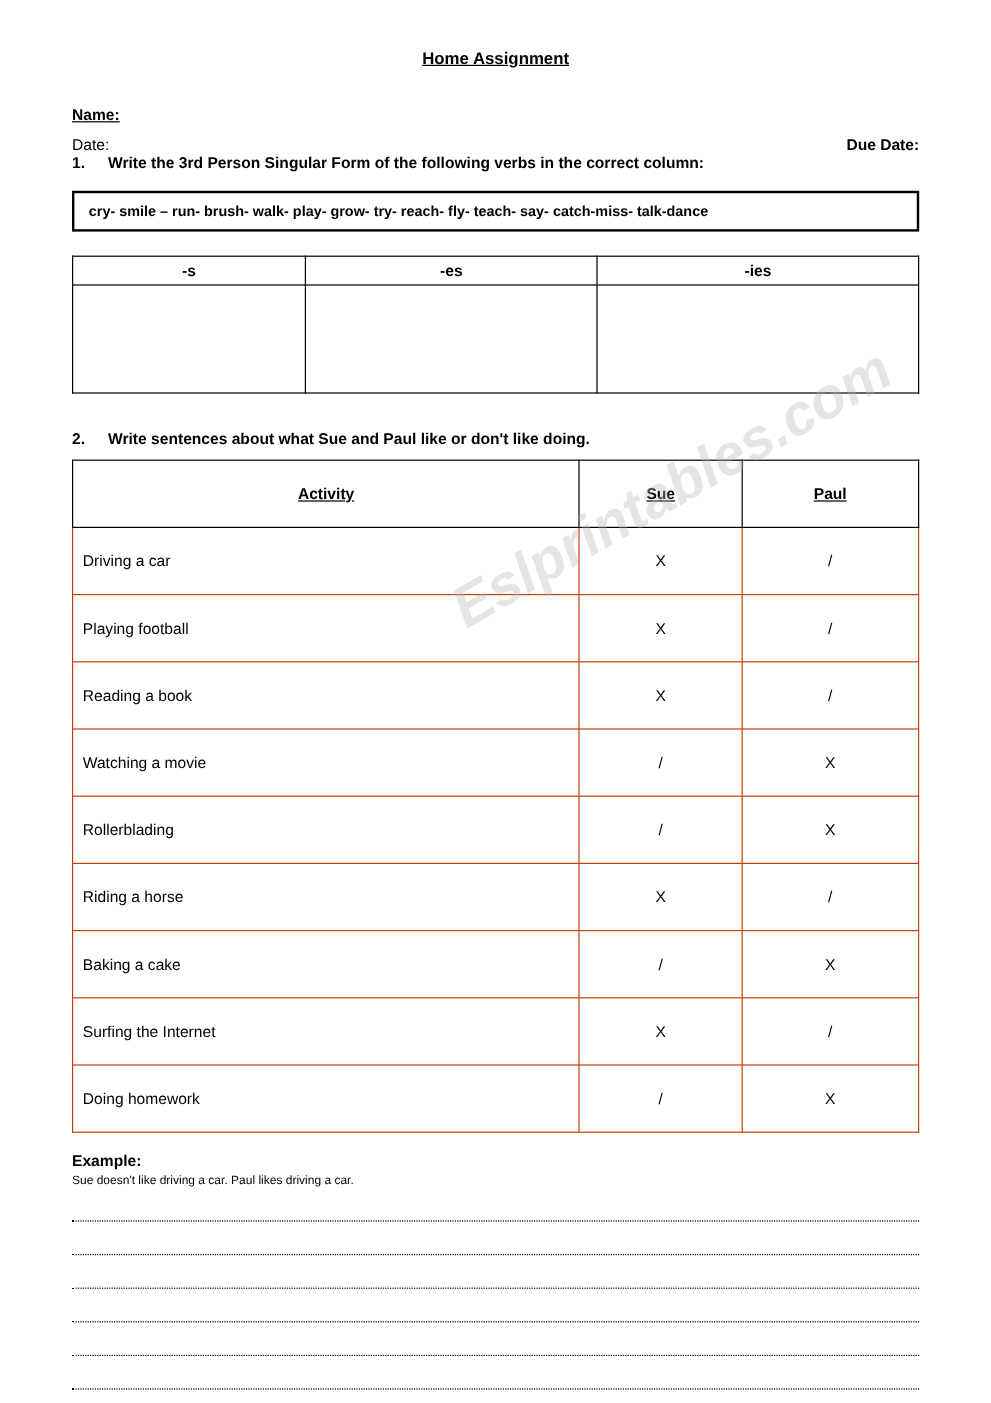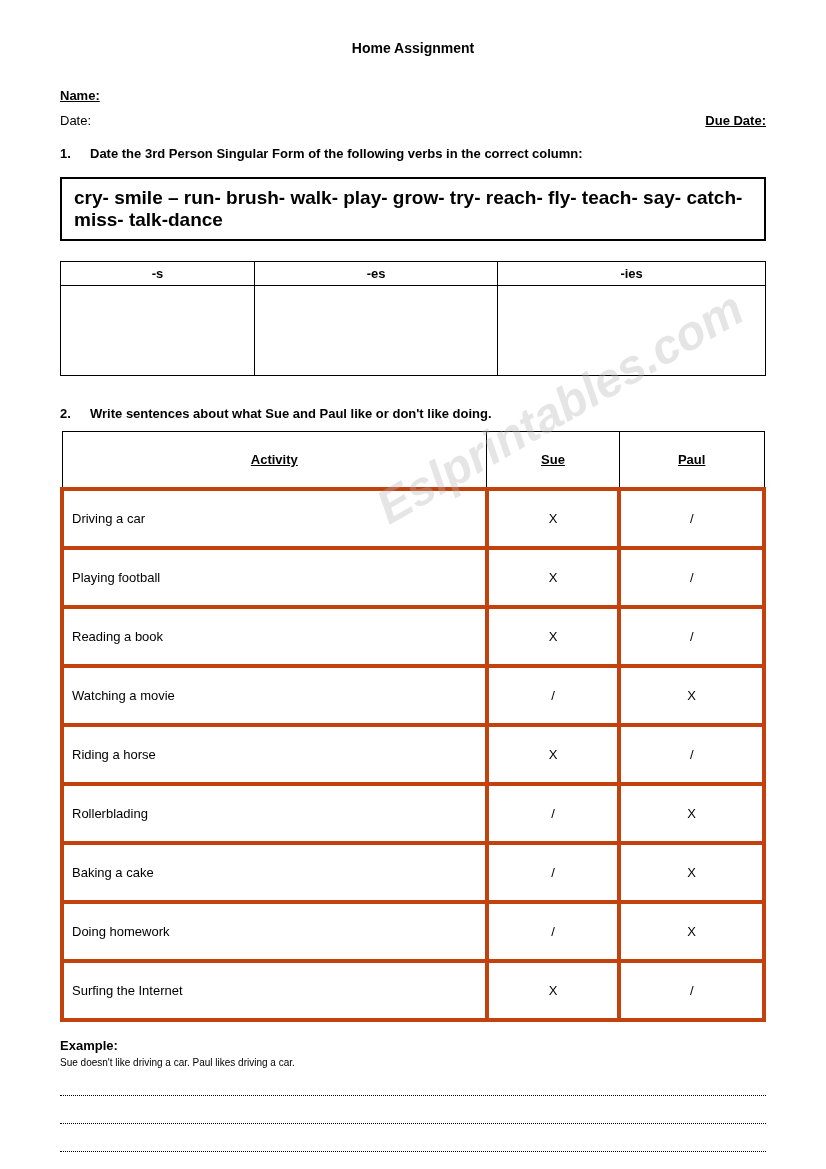--- a/index.html
+++ b/index.html
@@ -28,52 +28,51 @@
       transform: rotate(-30deg);
       font-style: italic;
       font-weight: bold;
       pointer-events: none;
       white-space: nowrap;
       z-index: 10;
     }
 
     .title {
       text-align: center;
+      text-decoration: underline;
       font-weight: bold;
       margin-bottom: 18px;
       font-size: 14px;
     }
 
     .name-line {
       margin-bottom: 10px;
       margin-top: 32px;
     }
 
     .name-line span {
       text-decoration: underline;
       font-weight: bold;
     }
 
     .date-row {
       display: flex;
       justify-content: space-between;
-      margin-bottom: 18px;
       text-align: center;
     }
 
     .date-row .due-date {
-      text-decoration: underline;
       font-weight: bold;
     }
 
     .verbs-box {
       border: 2px solid #000;
       padding: 8px 12px;
       margin: 16px 0 20px 0;
-      font-size: 19px;
+      font-size: 12px;
       font-weight: bold;
       background: #fff;
     }
 
     .verb-table {
       width: 100%;
       border-collapse: collapse;
       margin-bottom: 20px;
     }
 
@@ -109,21 +108,21 @@
       border: 1px solid #000;
       padding: 20px 8px;
       text-align: center;
       font-weight: bold;
       font-size: 13px;
       text-decoration: underline;
       margin-top: 11px;
     }
 
     .activity-table td {
-      border: 4px solid #c2410c;
+      border: 1px solid #c2410c;
       padding: 20px 8px;
       font-size: 13px;
     }
 
     .activity-table td.center {
       text-align: center;
     }
 
     .example-section {
       margin-top: 10px;
@@ -178,21 +177,21 @@
   <span>Name:</span>
 </div>
 
 <div class="date-row">
   <span>Date:</span>
   <span class="due-date">Due Date:</span>
 </div>
 
 <div class="q1-intro">
   <span class="q-num">1.</span>
-  <span class="q-text">Date the 3rd Person Singular Form of the following verbs in the correct column:</span>
+  <span class="q-text">Write the 3rd Person Singular Form of the following verbs in the correct column:</span>
 </div>
 
 <div class="verbs-box">cry- smile – run- brush- walk- play- grow- try- reach- fly- teach- say- catch-miss- talk-dance</div>
 
 <table class="verb-table">
   <thead>
     <tr>
       <th>-s</th>
       <th>-es</th>
       <th>-ies</th>
@@ -235,43 +234,43 @@
         <td>Reading a book</td>
         <td class="center">X</td>
         <td class="center">/</td>
       </tr>
       <tr>
         <td>Watching a movie</td>
         <td class="center">/</td>
         <td class="center">X</td>
       </tr>
       <tr>
+        <td>Rollerblading</td>
+        <td class="center">/</td>
+        <td class="center">X</td>
+      </tr>
+      <tr>
         <td>Riding a horse</td>
         <td class="center">X</td>
         <td class="center">/</td>
       </tr>
       <tr>
-        <td>Rollerblading</td>
-        <td class="center">/</td>
-        <td class="center">X</td>
-      </tr>
-      <tr>
         <td>Baking a cake</td>
         <td class="center">/</td>
         <td class="center">X</td>
       </tr>
       <tr>
+        <td>Surfing the Internet</td>
+        <td class="center">X</td>
+        <td class="center">/</td>
+      </tr>
+      <tr>
         <td>Doing homework</td>
         <td class="center">/</td>
         <td class="center">X</td>
-      </tr>
-      <tr>
-        <td>Surfing the Internet</td>
-        <td class="center">X</td>
-        <td class="center">/</td>
       </tr>
     </tbody>
 </table>
 
 <div class="example-section">
   <div class="example-label">Example:</div>
   <div class="example-text">Sue doesn't like driving a car. Paul likes driving a car.</div>
   <div id="dotted-lines-container">
       <div class="dotted-line"></div>
       <div class="dotted-line"></div>

